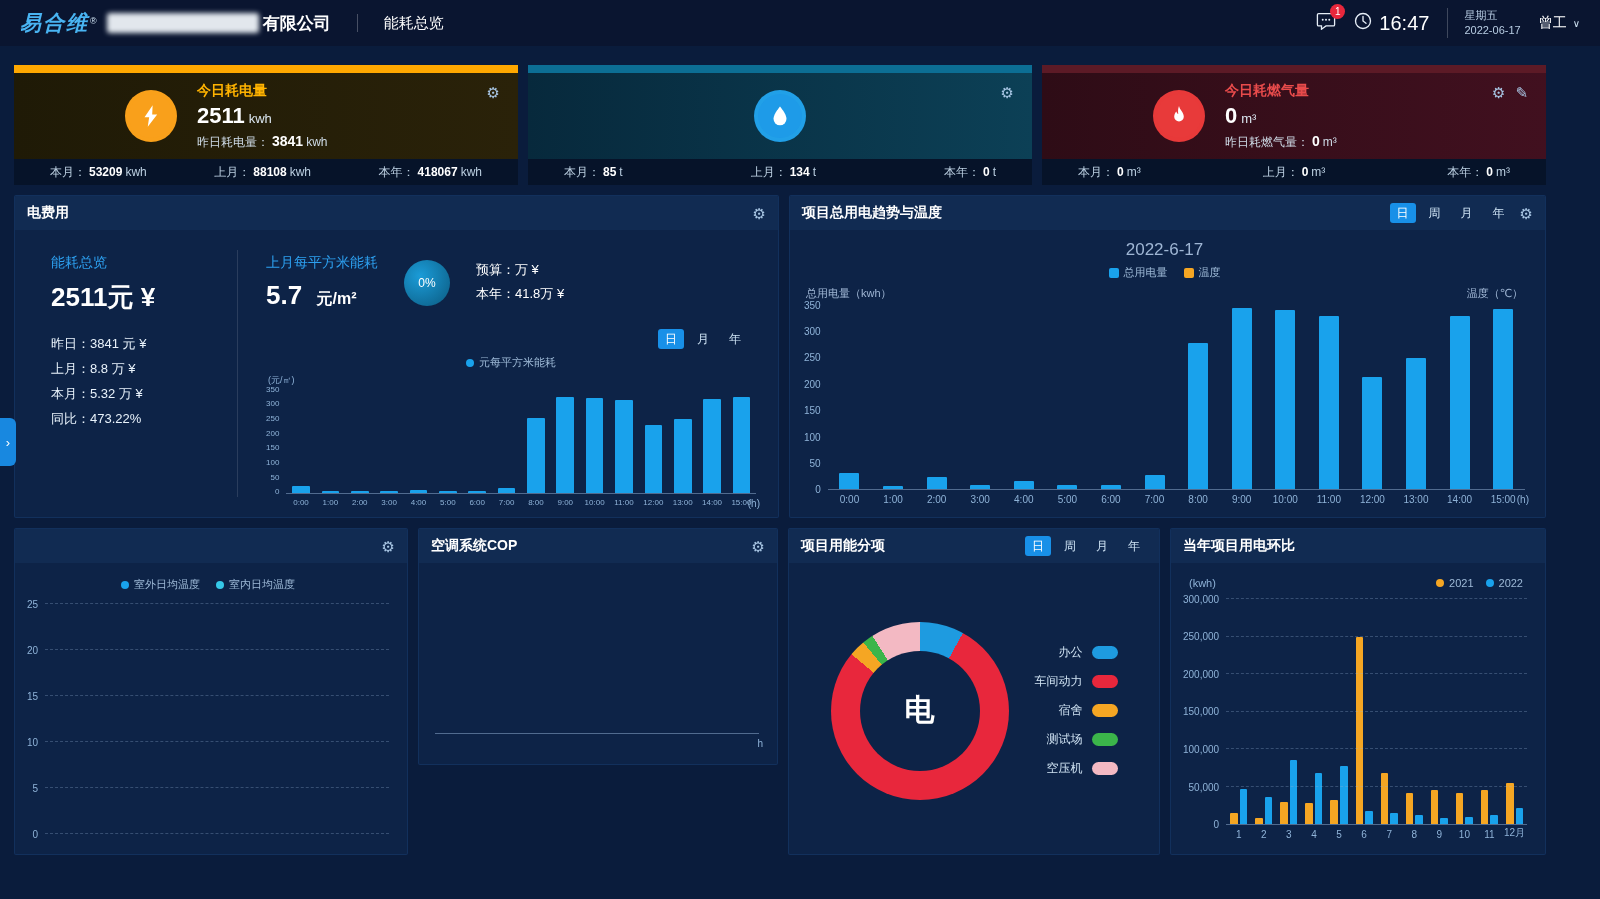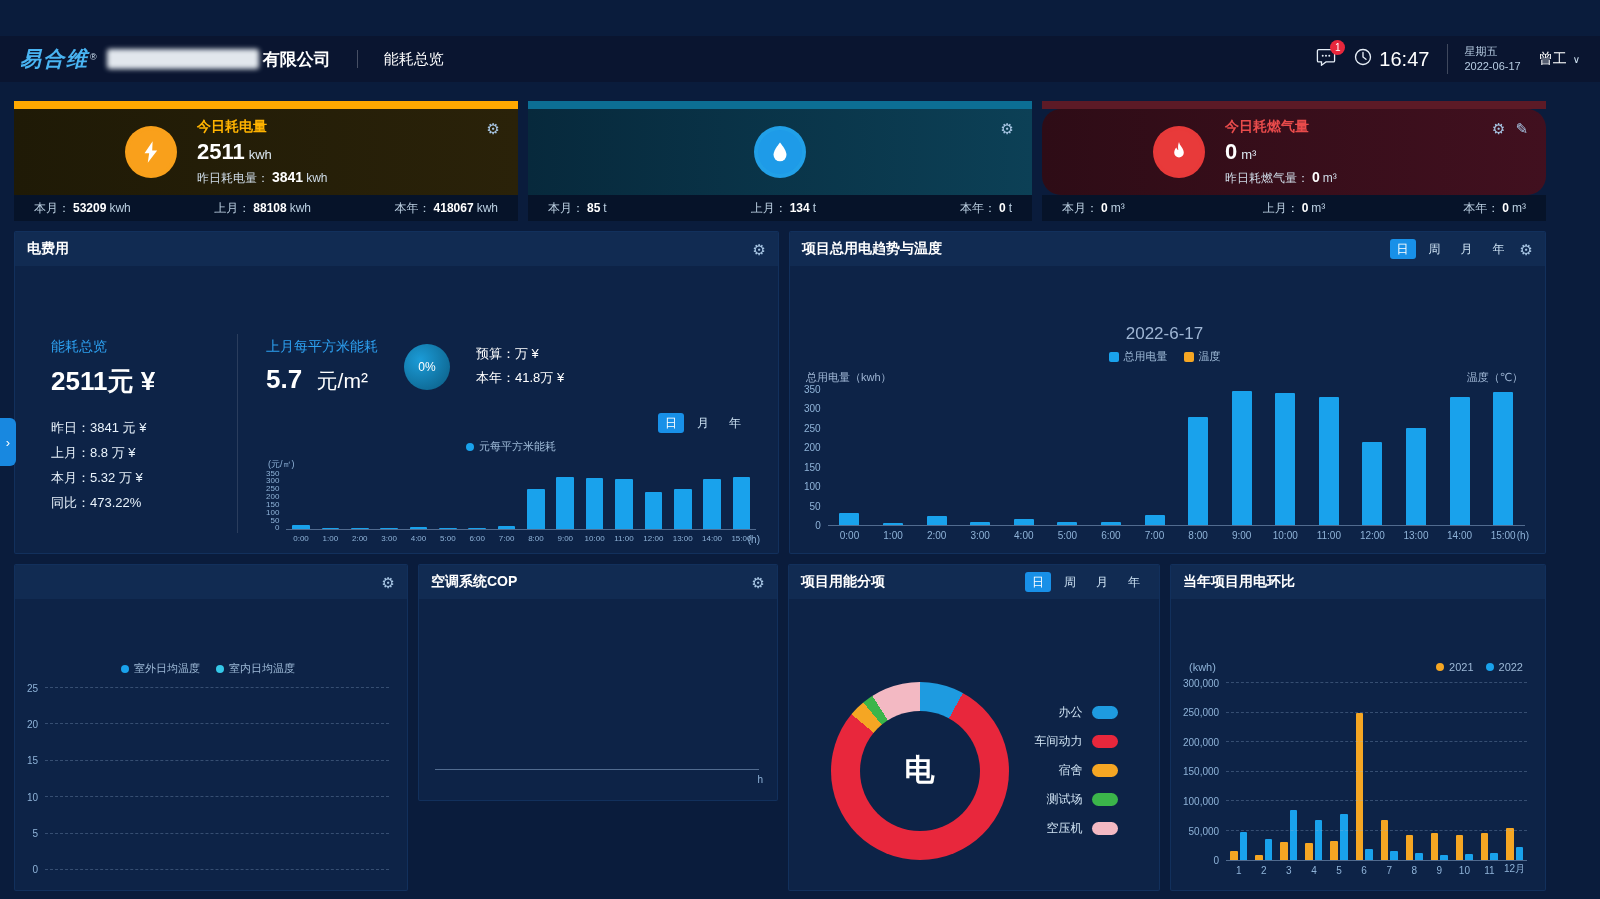--- a/index.html
+++ b/index.html
@@ -3,21 +3,21 @@
 <meta charset="utf-8">
 <style>
   * { box-sizing: border-box; margin: 0; padding: 0; }
   html,body { width:1600px; height:899px; overflow:hidden; }
   body {
     background:#0a1c3c;
     font-family:"Liberation Sans","DejaVu Sans",sans-serif;
     color:#fff; position:relative;
   }
   
-  .topbar { height:46px; background:#0a1530; display:flex; align-items:center; justify-content:space-between; padding:0 20px;margin-top:36px; }
+  .topbar { height:46px; background:#0a1530; display:flex; align-items:center; justify-content:space-between; padding:0 20px; }
   .tb-left { display:flex; align-items:center; }
   .logo-text { font-size:21px; font-weight:800; font-style:italic; color:#49b4f2; letter-spacing:2px; }
   .logo-reg { font-size:9px; color:#cfe2f2; vertical-align:super; margin-left:1px; }
   .company { display:flex; align-items:center; margin-left:10px; }
   .redacted { display:inline-block; width:152px; height:20px; background:#eef3f8; border-radius:3px; filter:blur(2.5px); opacity:.95; }
   .company-suffix { font-size:17px; font-weight:bold; color:#fff; margin-left:4px;text-align:right; }
   .tb-divider { width:1px; height:18px; background:rgba(255,255,255,.25); margin:0 26px; }
   .nav-item { font-size:15px; color:#fff; cursor:pointer; }
   .tb-right { display:flex; align-items:center; gap:18px; }
   .msg-wrap { position:relative; cursor:pointer; display:flex; align-items:center; }
@@ -34,41 +34,41 @@
   .row { display:flex; gap:10px; }
   .row + .row { margin-top:10px; }
   
   .kpi { flex:1; height:120px; display:flex; flex-direction:column; overflow:hidden; position:relative; }
   .kpi-strip { height:8px; flex:0 0 8px; }
   .kpi--elec .kpi-strip { background:#ffa800; }
   .kpi--water .kpi-strip { background:#0c6e94; }
   .kpi--gas  .kpi-strip { background:#5c1a26; }
   .kpi--elec .kpi-body { background:linear-gradient(90deg,#1f1a06,#2a2209); }
   .kpi--water .kpi-body { background:linear-gradient(90deg,#07293c,#0c4056); }
-  .kpi--gas  .kpi-body { background:linear-gradient(90deg,#2e0c16,#41101f);border-radius:19px; }
+  .kpi--gas  .kpi-body { background:linear-gradient(90deg,#2e0c16,#41101f); }
   .kpi-body { flex:1; display:flex; align-items:center; justify-content:center; gap:20px; position:relative; }
   .kpi-icon { width:52px; height:52px; border-radius:50%; display:flex; align-items:center; justify-content:center; flex:0 0 52px; }
   .kpi--elec .kpi-icon { background:#f9a01b; border:4px solid rgba(249,160,27,.35); }
   .kpi--water .kpi-icon { background:#1e9be8; border:4px solid rgba(41,168,232,.35); }
   .kpi--gas  .kpi-icon { background:#e83a3a; border:4px solid rgba(232,58,58,.35); }
   .kpi-main { min-width:210px; }
   .kpi-title { font-size:14px; font-weight:bold; }
   .kpi--elec .kpi-title { color:#ffb300; }
   .kpi--water .kpi-title { color:#27c5d4; }
   .kpi--gas  .kpi-title { color:#e84b4b; }
   .kpi-value { font-size:22px; font-weight:bold; color:#fff; margin:3px 0 4px; }
   .kpi-value .unit { font-size:13px; font-weight:normal; color:#dce8f2; margin-left:4px; }
   .kpi-yest { font-size:12px; color:#cfdcE8; color:#cfdce8; }
   .kpi-yest b { font-size:14px; color:#fff; margin:0 3px; }
   .kpi-gears { position:absolute; top:12px; right:18px; display:flex; gap:10px; }
   .gear, .edit { color:#a8c6e4; font-size:15px; cursor:pointer; line-height:1; }
-  .kpi-footer { flex:0 0 26px; background:rgba(0,0,0,.3); display:flex; align-items:center; justify-content:space-between; padding:0 20px; font-size:12px; color:#bcd0e2; }
+  .kpi-footer { flex:0 0 26px; background:rgba(0,0,0,.3); display:flex; align-items:center; justify-content:space-between; padding:0 36px; font-size:12px; color:#bcd0e2; }
   .kpi-footer b { color:#fff; margin:0 3px; font-size:12px; }
   
-  .panel { background:#0d2347; border:1px solid rgba(24,60,110,.55); display:flex; flex-direction:column; overflow:hidden; border-radius:2px;gap:48px; }
+  .panel { background:#0d2347; border:1px solid rgba(24,60,110,.55); display:flex; flex-direction:column; overflow:hidden; border-radius:2px; }
   .panel-header { flex:0 0 34px; background:#112b52; display:flex; align-items:center; padding:0 12px; gap:8px; }
   .panel-title { color:#fff; font-size:14px; font-weight:bold; }
   .hspace { flex:1; }
   .panel-body { flex:1; display:flex; flex-direction:column; min-height:0; }
   
   .tabs { display:flex; align-items:center; }
   .tab { min-width:26px; padding:0 7px; height:20px; line-height:20px; text-align:center; border-radius:3px; font-size:12px; color:#cfe4f5; margin-left:6px; cursor:pointer; font-weight:normal; }
   .tab.active { background:#1890e8; color:#fff; }
   
   .legend { display:flex; align-items:center; justify-content:center; gap:16px; font-size:11px; color:#9db9d6; }
@@ -94,21 +94,21 @@
   
   .panel-cost { width:765px; height:323px; }
   .cost-body { flex-direction:row; }
   .cost-left { width:222px; padding:24px 0 0 36px; }
   .blue-label { color:#2da0f0; font-size:14px; }
   .big-value { color:#fff; font-size:26px; font-weight:bold; margin:8px 0 16px; }
   .cost-row { color:#e8f2fb; font-size:13px; line-height:25px; }
   .v-divider { width:1px; background:rgba(255,255,255,.12); margin:20px 0; }
   .cost-right { flex:1; display:flex; flex-direction:column; padding:24px 22px 10px 28px; min-width:0; }
   .cost-right-top { display:flex; align-items:flex-start; gap:26px; }
-  .sqm-unit { font-size:21px; font-weight:normal; }
+  .sqm-unit { font-size:16px; font-weight:bold; }
   .pct-circle { width:46px; height:46px; border-radius:50%; background:radial-gradient(circle at 35% 35%, #1b9cd8, #0b5a80); display:flex; align-items:center; justify-content:center; font-size:12px; color:#fff; margin-top:6px; flex:0 0 46px; }
   .budget-lines { font-size:13px; color:#fff; line-height:24px; margin-top:4px; }
   .cost-tabs { justify-content:flex-end; margin:2px 8px 4px 0; }
   .cost-legend { margin:2px 0 4px; }
   .ylab { font-size:9px; color:#8fb3d8; margin:0 0 2px 2px; }
   .cost-chart { flex:1; }
   
   .panel-trend { flex:1; height:323px; }
   .trend-body { padding:6px 20px 12px 14px; }
   .chart-title { text-align:center; color:#9fb6d4; font-size:17px; margin-top:4px; }

